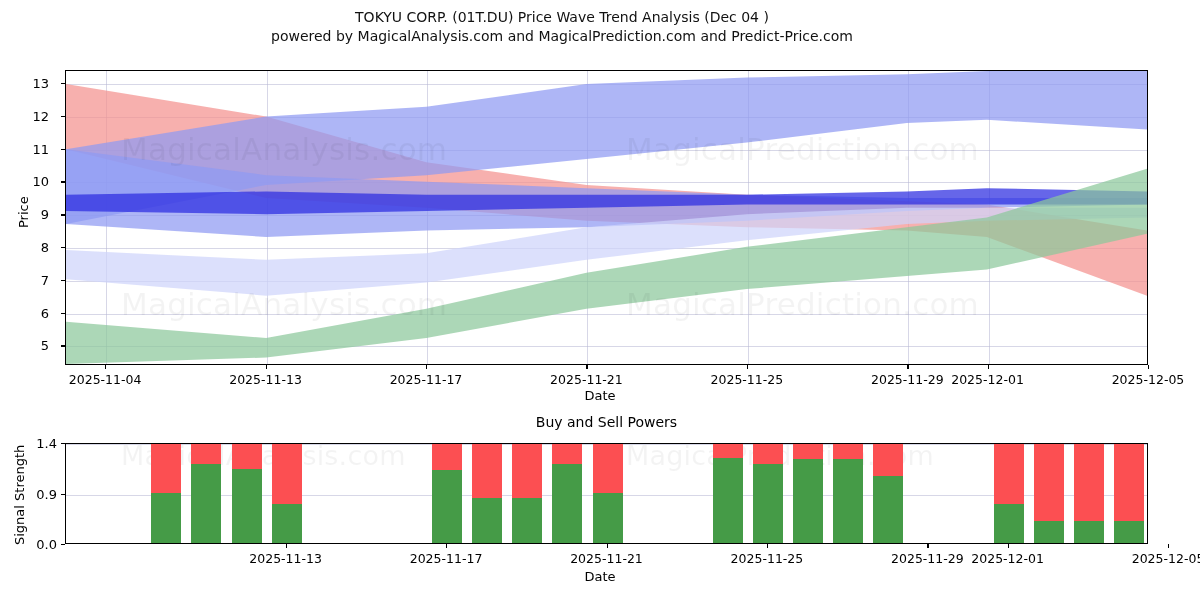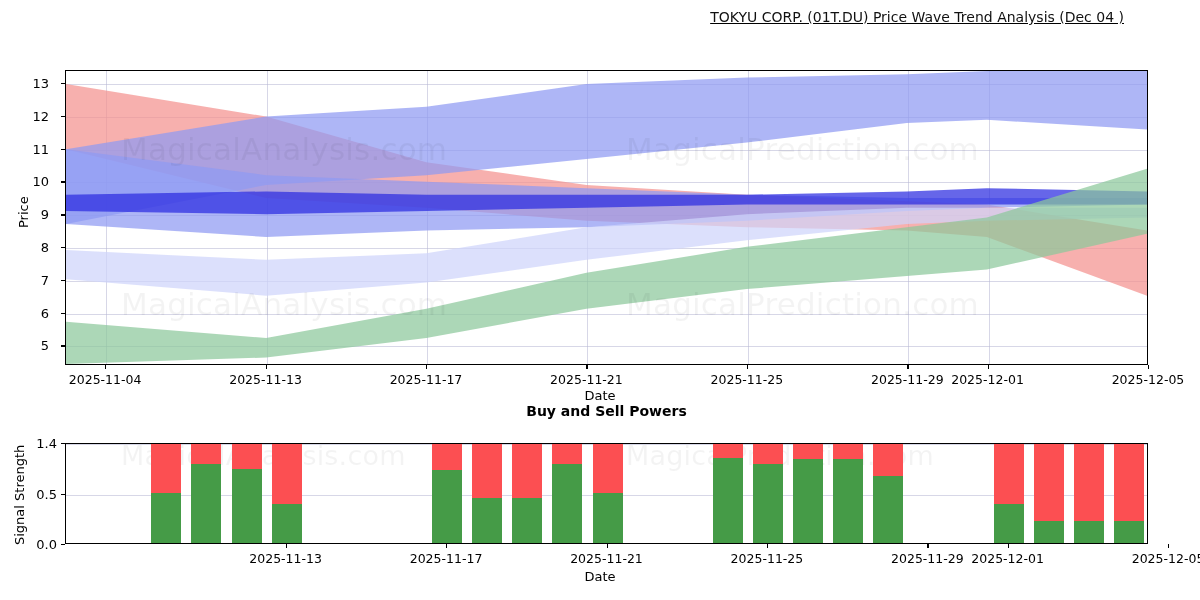--- a/index.html
+++ b/index.html
@@ -18,22 +18,21 @@
   #figure {
     position: relative;
     width: 1200px;
     height: 600px;
   }
   .title-block {
     position: absolute;
     left: 0;
     top: 8px;
     width: 1124px;
-    text-align: right;
-    text-decoration: underline;
+    text-align: center;
   }
   .title-line {
     font-size: 14px;
     line-height: 19px;
     color: #111;
     white-space: nowrap;
   }
   .axes {
     position: absolute;
     box-sizing: border-box;
@@ -148,20 +147,21 @@
     opacity: 0.55;
   }
 </style>
 </head>
 <body>
 
 <div id="figure">
 
   <div class="title-block">
     <div class="title-line">TOKYU CORP. (01T.DU) Price Wave Trend Analysis (Dec 04 )</div>
+    <div class="title-line">powered by MagicalAnalysis.com and MagicalPrediction.com and Predict-Price.com</div>
   </div>
 
   <div class="axes" id="main-axes">
     <div class="overlay" id="main-grid">
         <div class="gridline-h" style="top: 275.333px;"></div>
         <div class="gridline-h" style="top: 242.556px;"></div>
         <div class="gridline-h" style="top: 209.778px;"></div>
         <div class="gridline-h" style="top: 177px;"></div>
         <div class="gridline-h" style="top: 144.222px;"></div>
         <div class="gridline-h" style="top: 111.444px;"></div>
@@ -245,21 +245,21 @@
       <div class="tickmark" style="left: 907.333px; top: 365px; width: 1.3px; height: 4px;"></div>
       <div class="xtick-label" style="left: 987.556px; top: 372px;">2025-12-01</div>
       <div class="tickmark" style="left: 987.556px; top: 365px; width: 1.3px; height: 4px;"></div>
       <div class="xtick-label" style="left: 1148px; top: 372px;">2025-12-05</div>
       <div class="tickmark" style="left: 1148px; top: 365px; width: 1.3px; height: 4px;"></div>
     </div>
 
   <div class="axis-label ylabel-rot" id="main-ylabel" style="left:16px; top:228px;">Price</div>
   <div class="axis-label" id="main-xlabel" style="left:0; top:388px; width:1200px; text-align:center;">Date</div>
 
-  <div class="subplot-title" style="top:403px;font-weight:bold;">Buy and Sell Powers</div>
+  <div class="subplot-title" style="top:414px;">Buy and Sell Powers</div>
 
   <div class="axes" id="power-axes">
     <div class="overlay" id="power-watermarks">
         <div class="watermark wm-small" style="top: -4px; left: 55px;">MagicalAnalysis.com</div>
         <div class="watermark wm-small" style="top: -4px; left: 560px;">MagicalPrediction.com</div>
       </div>
     <div class="overlay" id="power-grid">
         <div class="gridline-h" style="top: 50.5px;"></div>
         <div class="gridline-h" style="top: 0px;"></div>
       </div>
@@ -335,21 +335,21 @@
         <div class="bar" style="left: 1047.94px; width: 30px; height: 101px;">
           <div class="sell" style="height: 78.78px;"></div>
           <div class="buy" style="height: 22.22px;"></div>
         </div>
       </div>
   </div>
 
   <div id="power-yticks">
       <div class="ytick-label" style="right: 1143px; top: 544px; left: 0px; width: 57px;">0.0</div>
       <div class="tickmark" style="left: 61px; top: 544px; width: 4px; height: 1.3px;"></div>
-      <div class="ytick-label" style="right: 1143px; top: 493.5px; left: 0px; width: 57px;">0.5</div>
+      <div class="ytick-label" style="right: 1143px; top: 493.5px; left: 0px; width: 57px;">0.9</div>
       <div class="tickmark" style="left: 61px; top: 493.5px; width: 4px; height: 1.3px;"></div>
       <div class="ytick-label" style="right: 1143px; top: 443px; left: 0px; width: 57px;">1.4</div>
       <div class="tickmark" style="left: 61px; top: 443px; width: 4px; height: 1.3px;"></div>
     </div>
   <div id="power-xticks">
       <div class="xtick-label" style="left: 285.611px; top: 551px;">2025-11-13</div>
       <div class="tickmark" style="left: 285.611px; top: 544px; width: 1.3px; height: 4px;"></div>
       <div class="xtick-label" style="left: 446.056px; top: 551px;">2025-11-17</div>
       <div class="tickmark" style="left: 446.056px; top: 544px; width: 1.3px; height: 4px;"></div>
       <div class="xtick-label" style="left: 606.5px; top: 551px;">2025-11-21</div>

